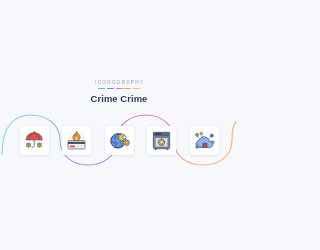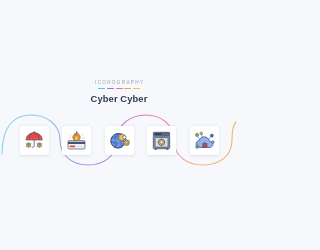--- a/index.html
+++ b/index.html
@@ -95,21 +95,21 @@
 
   <div id="header">
     <div id="eyebrow">ICONOGRAPHY</div>
     <div id="dash-row">
       <span class="dash" style="background:#4ec8e8"></span>
       <span class="dash" style="background:#8b7ad6"></span>
       <span class="dash" style="background:#e46fb0"></span>
       <span class="dash" style="background:#f0a24a"></span>
       <span class="dash" style="background:#f3c14a"></span>
     </div>
-    <div id="title">Cyber Cyber</div>
+    <div id="title">Crime Crime</div>
   </div>
 
   <svg id="wave-layer" viewBox="0 0 238 56" width="238" height="56" fill="none">
     <defs>
       <linearGradient id="wgrad" x1="0" y1="0" x2="238" y2="0" gradientUnits="userSpaceOnUse">
         <stop offset="0.00" stop-color="#7fd4ec"></stop>
         <stop offset="0.20" stop-color="#8fc9e8"></stop>
         <stop offset="0.33" stop-color="#9b8ede"></stop>
         <stop offset="0.50" stop-color="#c07fd0"></stop>
         <stop offset="0.60" stop-color="#e07cb9"></stop>

